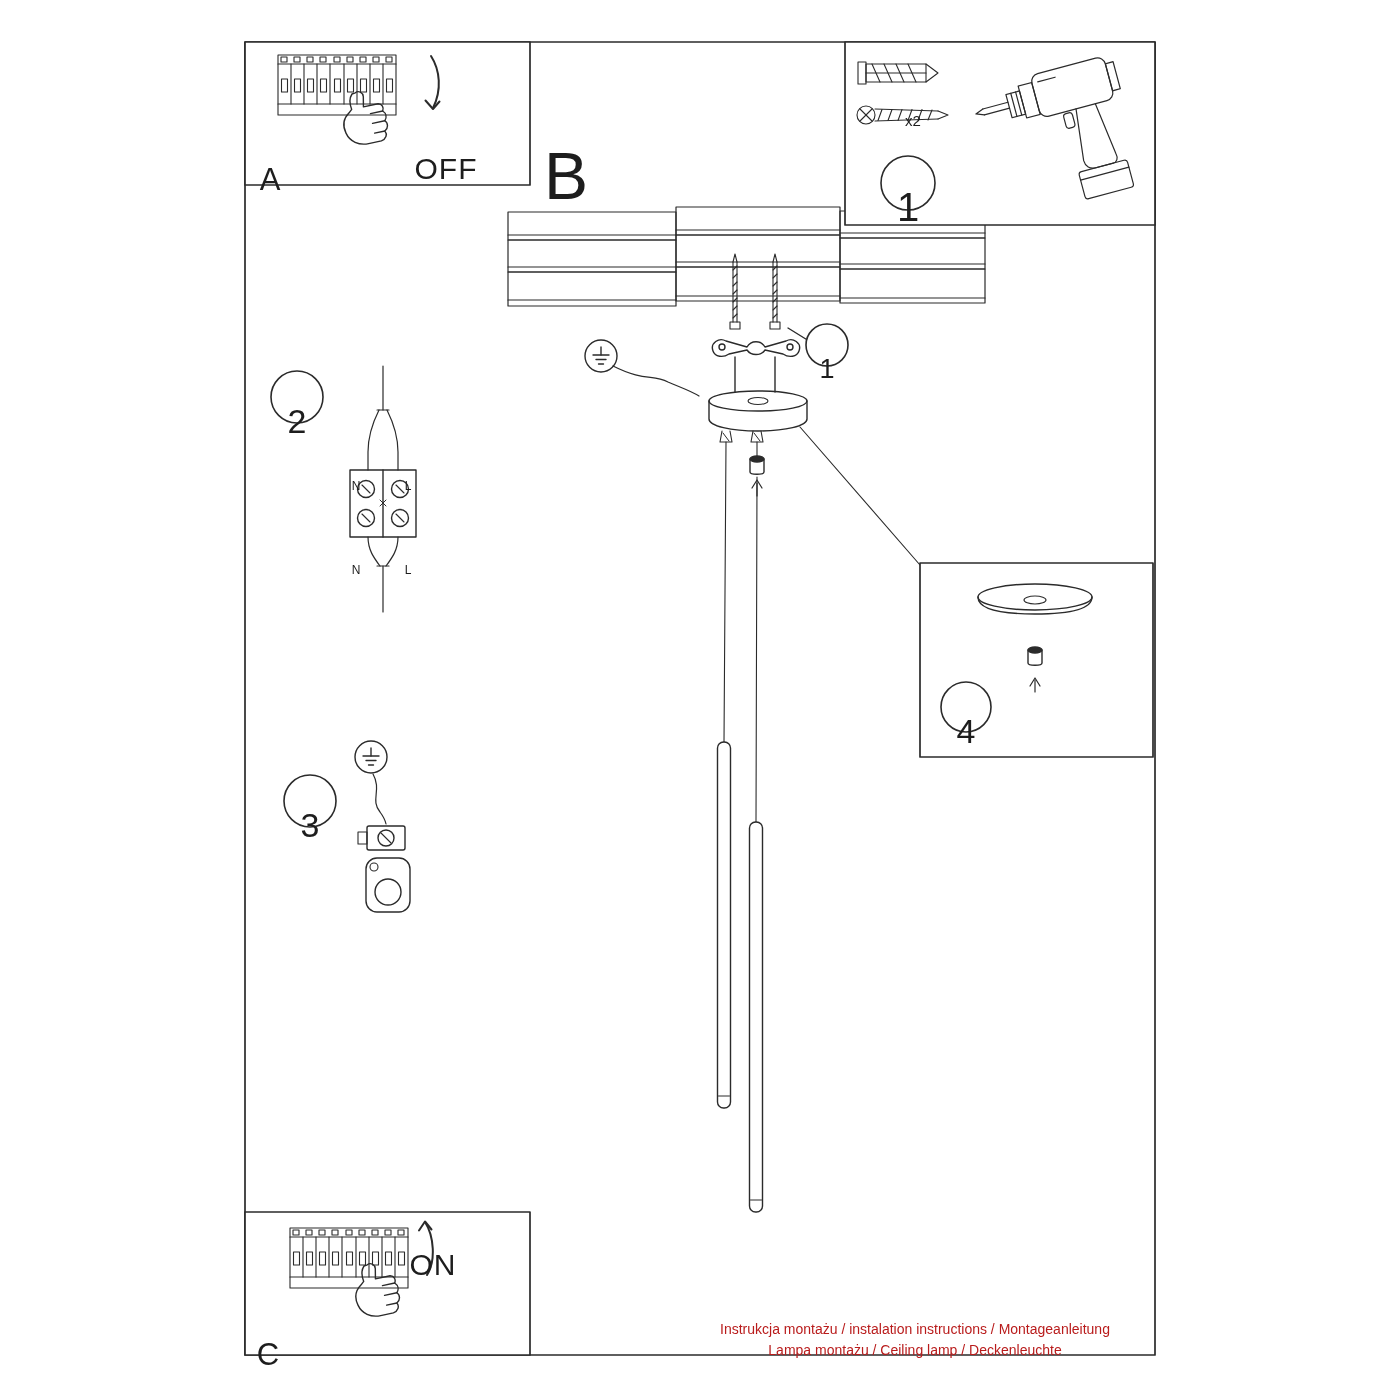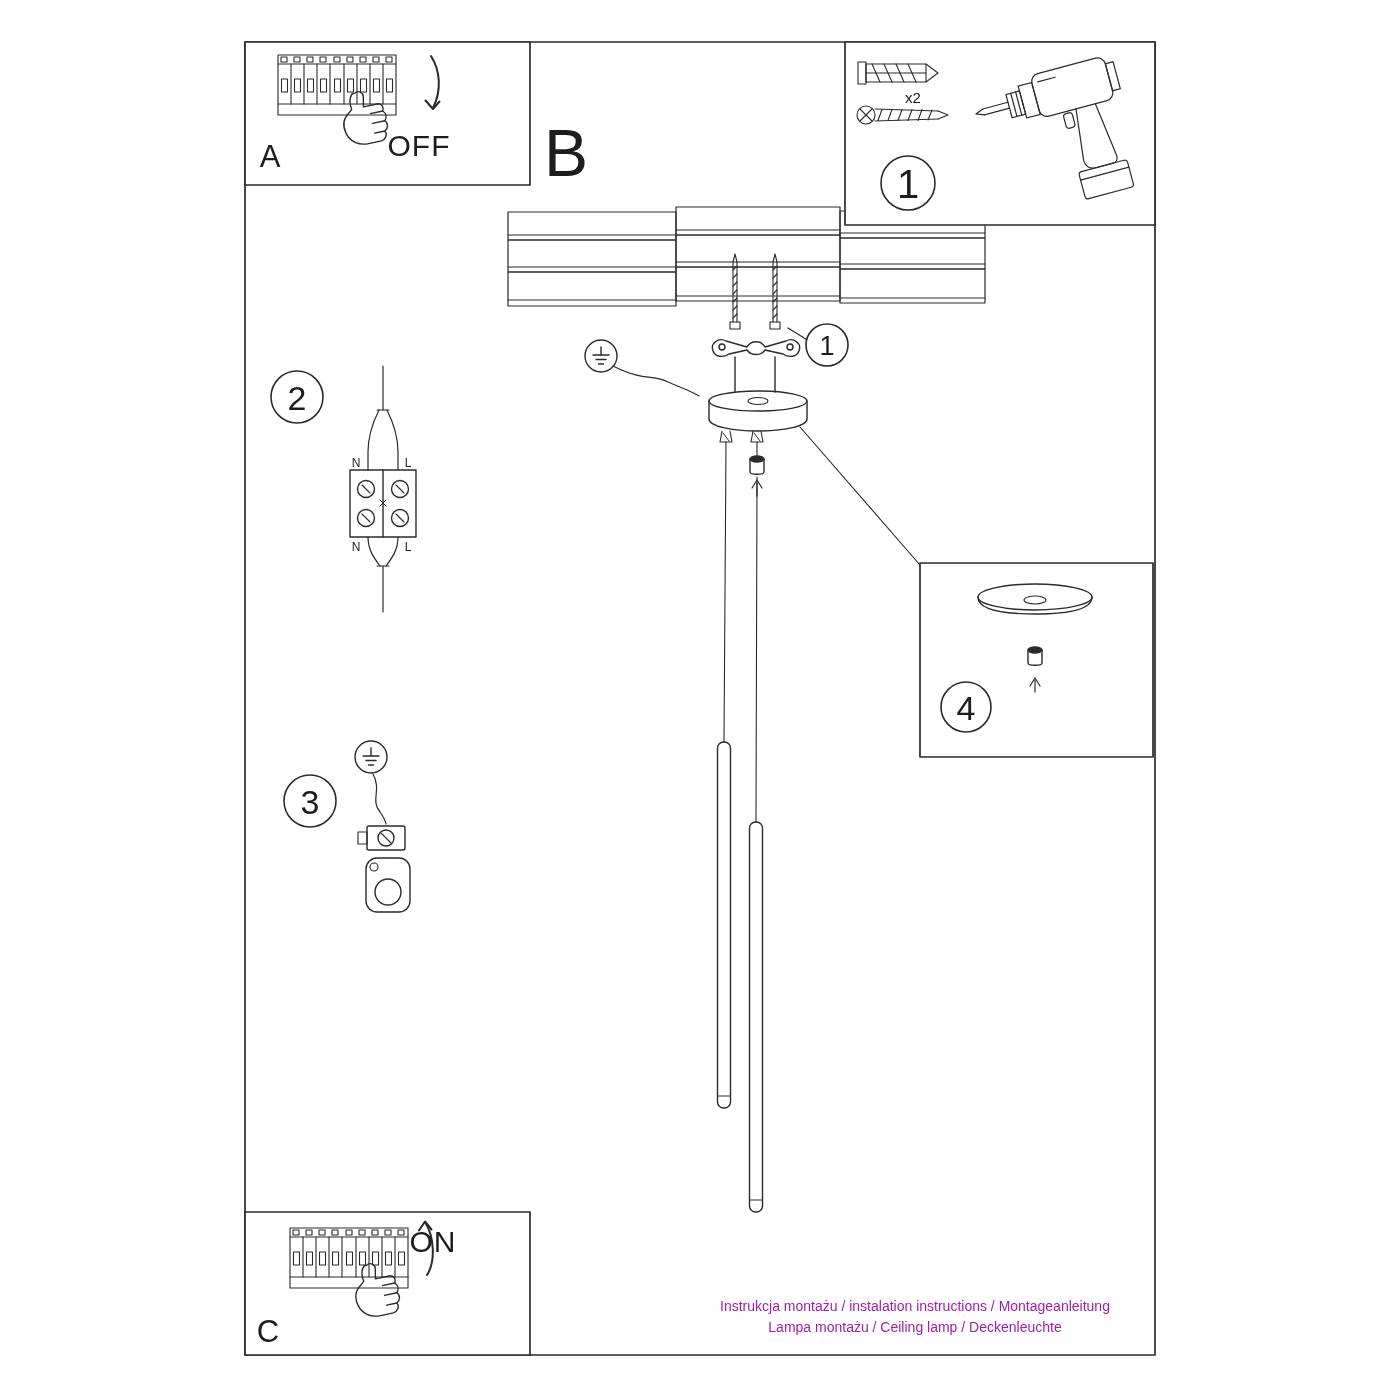--- a/index.html
+++ b/index.html
@@ -3,31 +3,31 @@
 <meta charset="utf-8">
 <style>
   html,body{margin:0;padding:0;background:#ffffff;}
   .page{
     position:relative;width:1400px;height:1400px;background:#ffffff;
     font-family:"Liberation Sans","DejaVu Sans",sans-serif;color:#1d1d1d;overflow:hidden;
   }
   .art{position:absolute;left:0;top:0;}
   .lbl{
     position:absolute;transform:translate(-50%,-50%);
-    color:#1d1d1d;white-space:nowrap;line-height:1;user-select:none;
+    color:#1d1d1d;white-space:nowrap;line-height:1;user-select:none;margin-top:23px;
   }
   .sec{font-size:31px;}
   .state{font-size:30px;letter-spacing:1px;}
   .big-b{font-size:66px;font-weight:400;}
   .num-xl{font-size:40px;}
   .num-lg{font-size:34px;}
   .num-md{font-size:27px;}
   .qty{font-size:15px;}
   .wire-lbl{font-size:12px;}
-  .footer-line{font-size:14px;color:#a21caf;}
+  .footer-line{font-size:14px;color:#b91c1c;}
 </style>
 </head>
 <body>
 
 <div class="page">
 
 <svg class="art" width="1400" height="1400" viewBox="0 0 1400 1400">
   <defs>
 
     <g id="breaker">
@@ -307,21 +307,21 @@
           </g>
       <g stroke-width="2">
             <use href="#swoosh-up" x="424" y="1222"></use>
           </g>
     </g>
 
   </g>
 </svg>
 
 <div class="lbl sec" style="left:270px;top:156px">A</div>
-<div class="lbl state" style="left:419px;top:146px">OFF</div>
+<div class="lbl state" style="left:446px;top:146px">OFF</div>
 <div class="lbl big-b" style="left:566px;top:153px">B</div>
 
 <div class="lbl num-xl" style="left:908px;top:184px">1</div>
 <div class="lbl qty" style="left:913px;top:97px">x2</div>
 <div class="lbl num-md" style="left:827px;top:346px">1</div>
 <div class="lbl num-lg" style="left:297px;top:398px">2</div>
 <div class="lbl num-lg" style="left:310px;top:802px">3</div>
 <div class="lbl num-lg" style="left:966px;top:708px">4</div>
 
 <div class="lbl wire-lbl" style="left:356px;top:463px">N</div>

